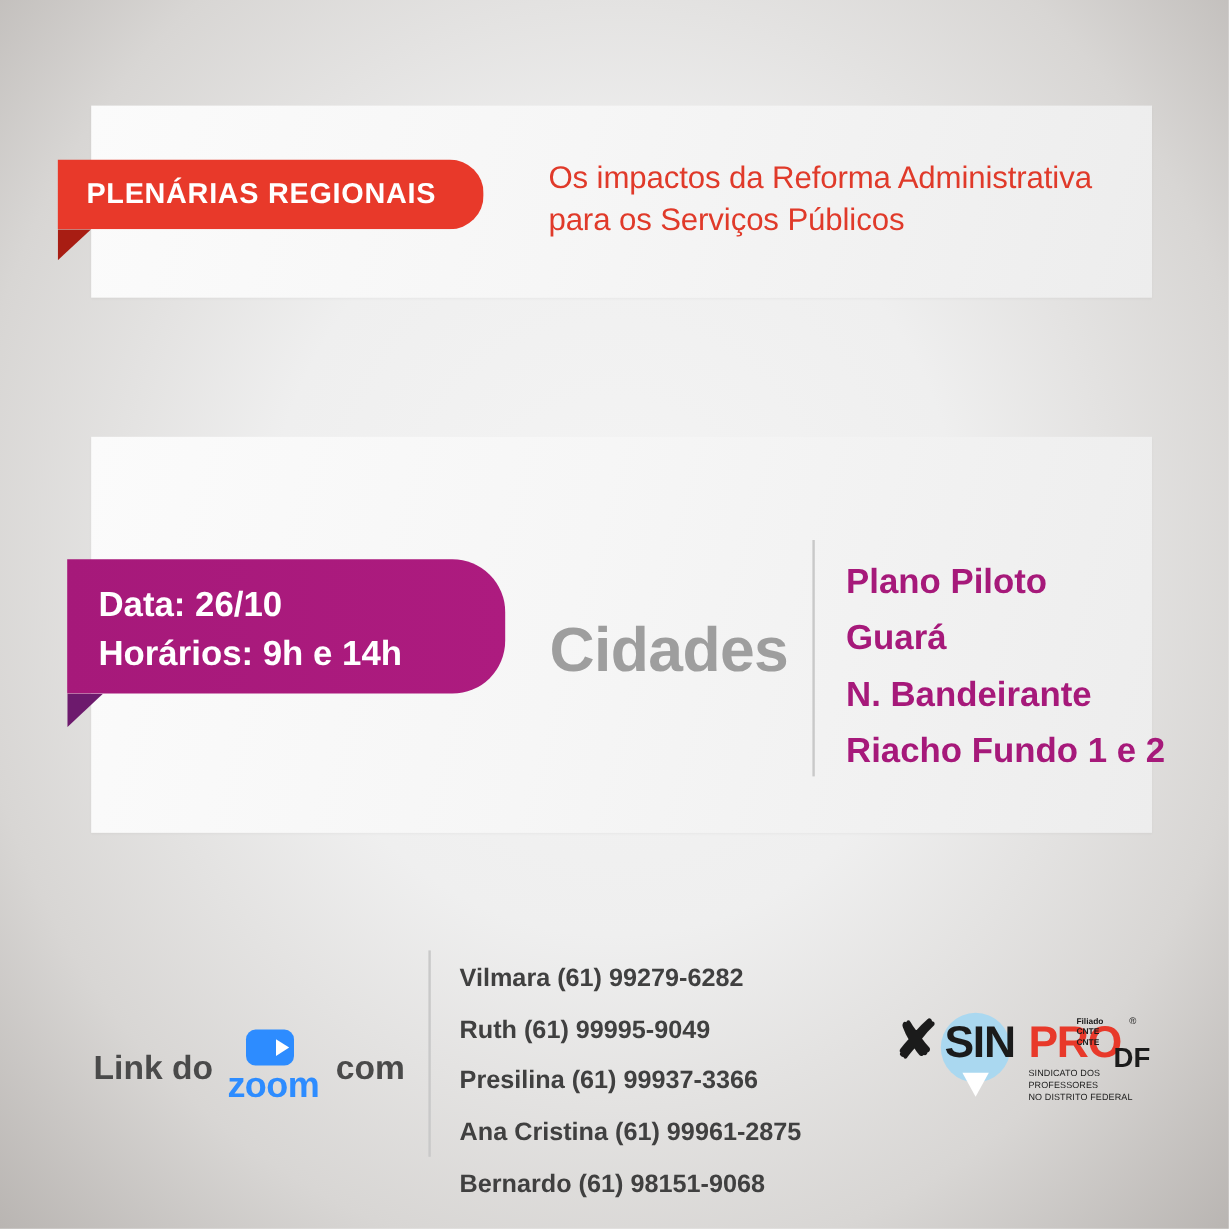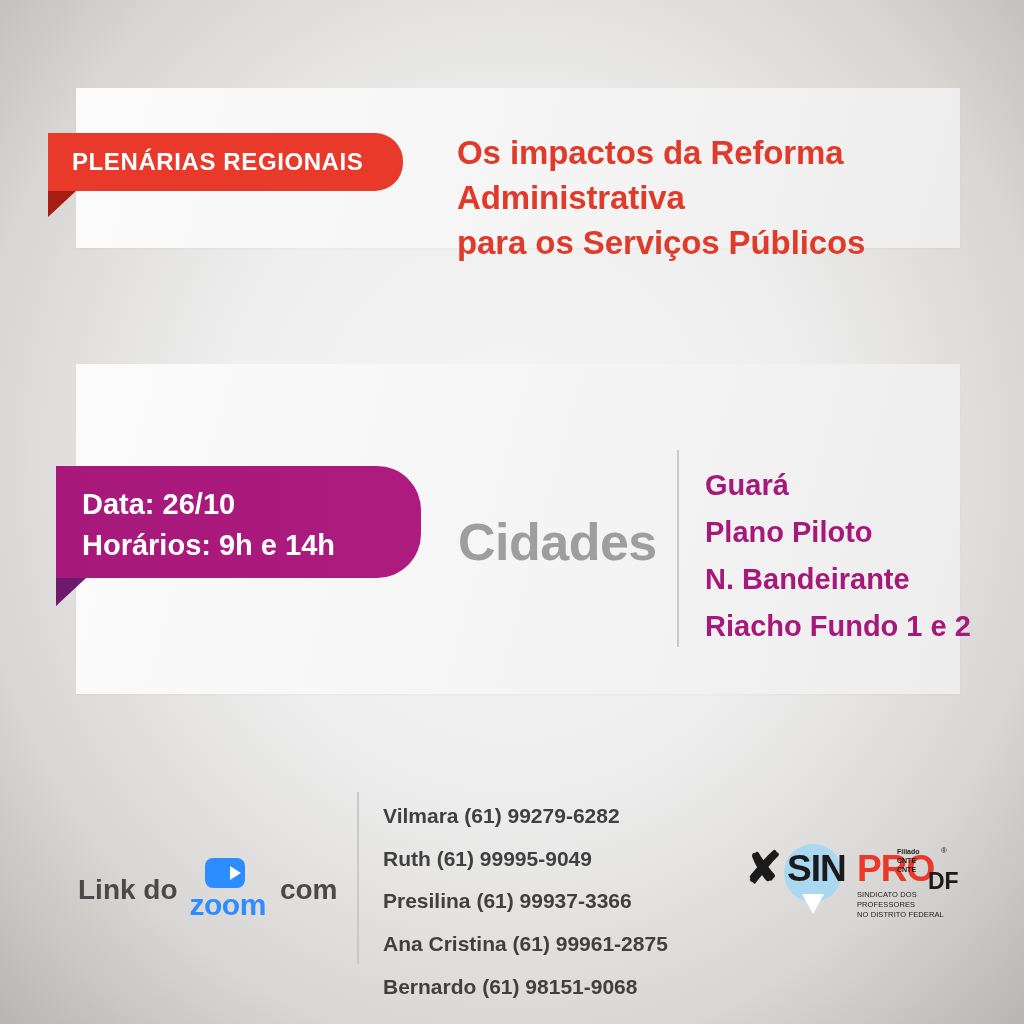--- a/index.html
+++ b/index.html
@@ -67,22 +67,22 @@
     background: #a81d13;
     clip-path: polygon(0 0, 100% 0, 0 100%);
   }
 
   .headline {
     position: absolute;
     left: 457px;
     top: 131px;
     width: 520px;
     color: #e03a2a;
-    font-size: 33px;
-    font-weight: bold;
+    font-size: 26px;
+    font-weight: normal;
     line-height: 1.36;
     letter-spacing: -0.1px;
   }
 
   
   .ribbon-purple {
     position: absolute;
     left: 56px;
     top: 466px;
     width: 365px;
@@ -306,22 +306,22 @@
 
   <div class="ribbon-purple">
     <div>Data: 26/10</div>
     <div>Horários: 9h e 14h</div>
   </div>
   <div class="ribbon-purple-tail"></div>
 
   <div class="cidades-label">Cidades</div>
   <div class="divider-v"></div>
   <div class="cities">
+    <div>Plano Piloto</div>
     <div>Guará</div>
-    <div>Plano Piloto</div>
     <div>N. Bandeirante</div>
     <div>Riacho Fundo 1 e 2</div>
   </div>
 
   <div class="zoom-line">
     <span>Link do</span>
     <span class="zoom-logo">
       <span class="zoom-cam"></span>
       <span class="zoom-word">zoom</span>
     </span>

